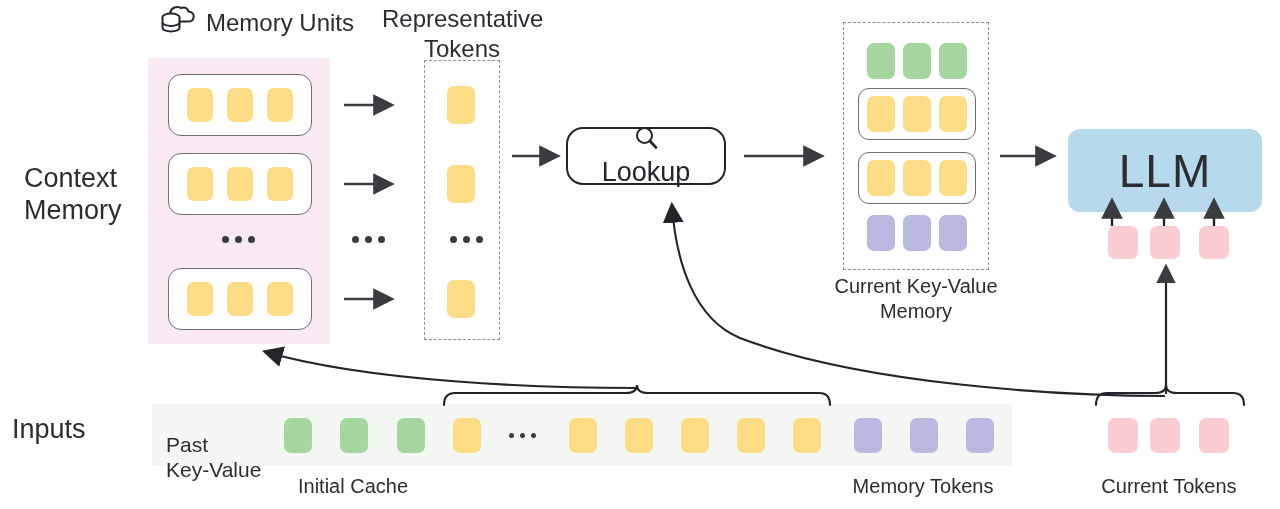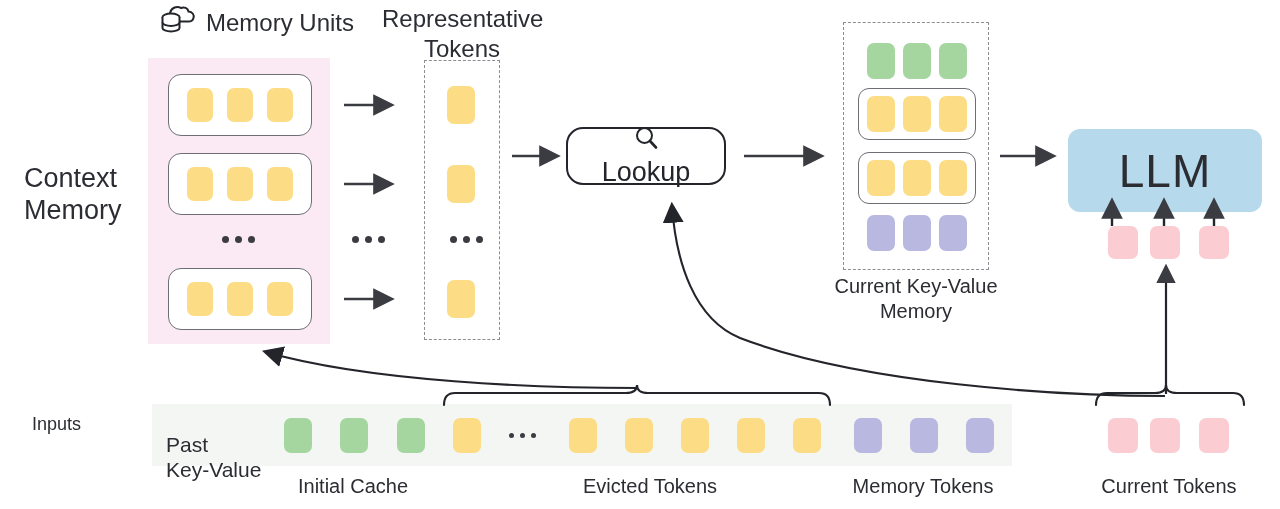--- a/index.html
+++ b/index.html
@@ -169,21 +169,21 @@
   </svg>
 
   <div class="abs tok tok-r" style="left:1108px;top:226px;width:30px;height:33px;"></div>
   <div class="abs tok tok-r" style="left:1150px;top:226px;width:30px;height:33px;"></div>
   <div class="abs tok tok-r" style="left:1199px;top:226px;width:30px;height:33px;"></div>
 
   <svg class="abs" style="left:1150px;top:262px;width:40px;height:134px;">
     <line x1="16" y1="132" x2="16" y2="6" stroke="#23252b" stroke-width="2.2" marker-end="url(#ah)"></line>
   </svg>
 
-  <div class="abs lbl" style="left:32px;top:414px;font-size:18px;text-align:center;">Inputs</div>
+  <div class="abs lbl" style="left:12px;top:414px;font-size:27px;text-align:center;">Inputs</div>
 
   <div class="abs inputbar" style="left:152px;top:404px;width:860px;height:62px;"></div>
 
   <div class="abs lbl-sm" style="left:166px;top:432px;white-space:pre-line;font-size:21px;">Past
 Key-Value</div>
 
   <div class="abs tok tok-g" style="left:284px;top:418px;width:28px;height:35px;"></div>
   <div class="abs tok tok-g" style="left:340px;top:418px;width:28px;height:35px;"></div>
   <div class="abs tok tok-g" style="left:397px;top:418px;width:28px;height:35px;"></div>
   <div class="abs tok tok-y" style="left:453px;top:418px;width:28px;height:35px;"></div>
@@ -219,17 +219,16 @@
       </marker>
     </defs>
     <path d="M398,58 C300,58 130,52 26,22" fill="none" stroke="#23252b" stroke-width="2.1" marker-end="url(#ah2)"></path>
   </svg>
 
   <svg class="abs" style="left:630px;top:188px;width:540px;height:212px;">
     <path d="M535,208 C430,208 230,196 110,150 C64,131 46,74 42,18" fill="none" stroke="#23252b" stroke-width="2.1" marker-end="url(#ah2)"></path>
   </svg>
 
   <div class="abs lbl-cap" style="left:258px;top:474px;width:190px;font-size:20px;">Initial Cache</div>
-  <div class="abs lbl-cap" style="left:550px;top:474px;width:200px;font-size:20px;">Evicted Tokens</div>
   <div class="abs lbl-cap" style="left:828px;top:474px;width:190px;font-size:20px;">Memory Tokens</div>
   <div class="abs lbl-cap" style="left:1074px;top:474px;width:190px;font-size:20px;">Current Tokens</div>
 
 </div>
 
 </body></html>

